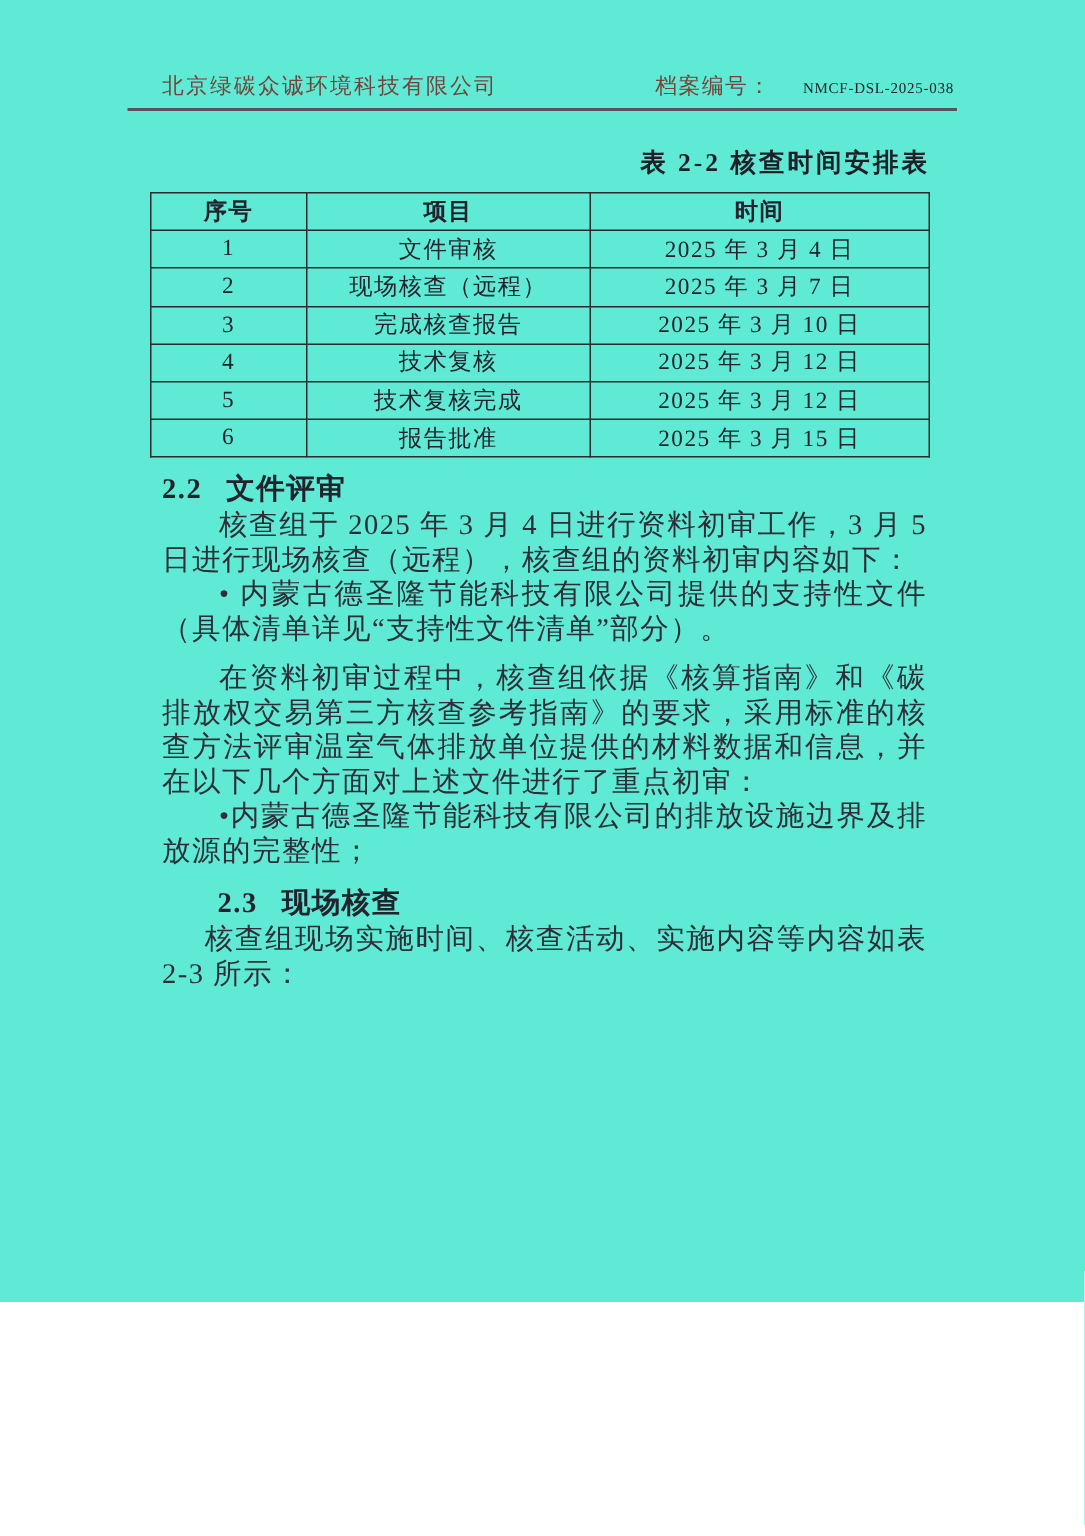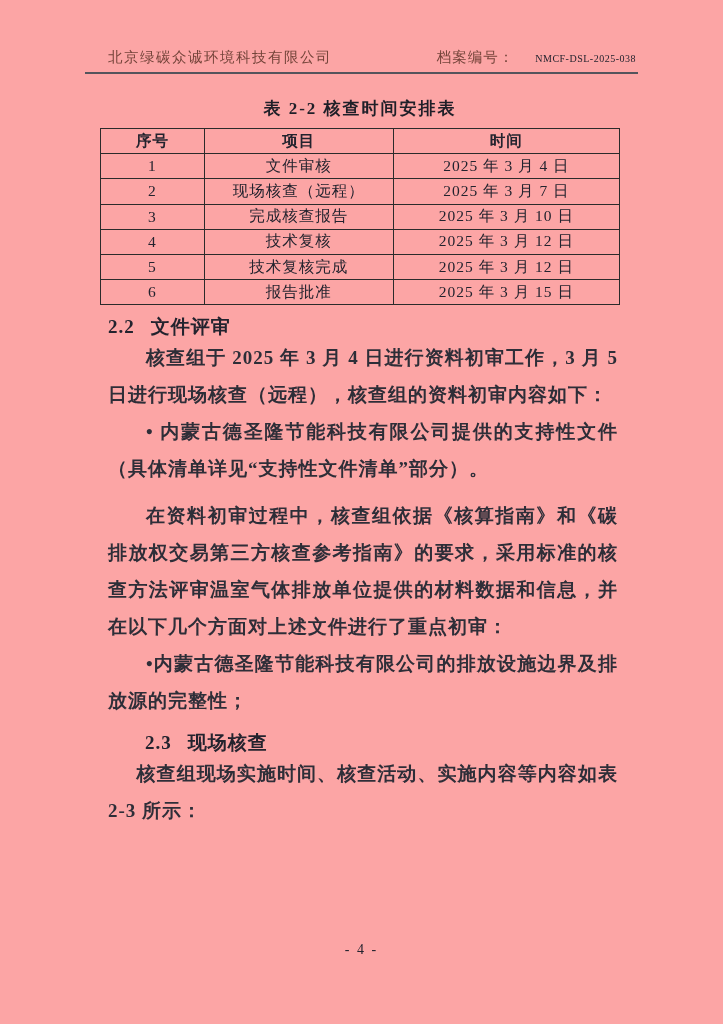--- a/index.html
+++ b/index.html
@@ -3,22 +3,22 @@
 <meta charset="utf-8">
 <style>
   html, body {
     margin: 0;
     padding: 0;
     background: #ffffff;
   }
   .page {
     position: relative;
     width: 723px;
-    height: 1024px;
-    background: #fca5a5;
+    height: 868px;
+    background: #5eead4;
     overflow: hidden;
     font-family: "Liberation Serif", "DejaVu Serif", serif;
     color: #2e2e38;
   }
   
   .header {
     margin: 48px 0 0 85px;
     width: 553px;
     border-bottom: 2px solid #54545c;
     display: flex;
@@ -47,21 +47,21 @@
     color: #23232e;
     letter-spacing: 0.5px;
   }
   
   .content {
     margin: 0 103px 0 100px; 
     width: 520px;
   }
   .table-title {
     margin-top: 23px;
-    text-align: center;
+    text-align: right;
     font-weight: bold;
     font-size: 17px;
     color: #1f1f28;
     letter-spacing: 2px;
   }
   table.schedule {
     margin-top: 8px;
     width: 520px;
     border-collapse: collapse;
     table-layout: fixed;
@@ -92,26 +92,25 @@
     color: #23232e;
     line-height: 24px;
     letter-spacing: 1px;
   }
   .h2 .h2-num { margin-right: 16px; }
   .h2.indented { margin-left: 45px; margin-top: 12px; }
   .para {
     margin: 0 0 0 8px;
     width: 510px;
     font-size: 19px;
-    line-height: 37px;
+    line-height: 23px;
     letter-spacing: 1px;
     text-align: justify;
     text-align-last: left;
     color: #2e2e38;
-    font-weight: bold;
   }
   .para.indent2 { text-indent: 2em; }
   .para.indent15 { text-indent: 1.5em; }
   .para.gap-top { margin-top: 10px; }
   
   .footer {
     position: absolute;
     top: 942px;
     left: 0;
     width: 723px;

